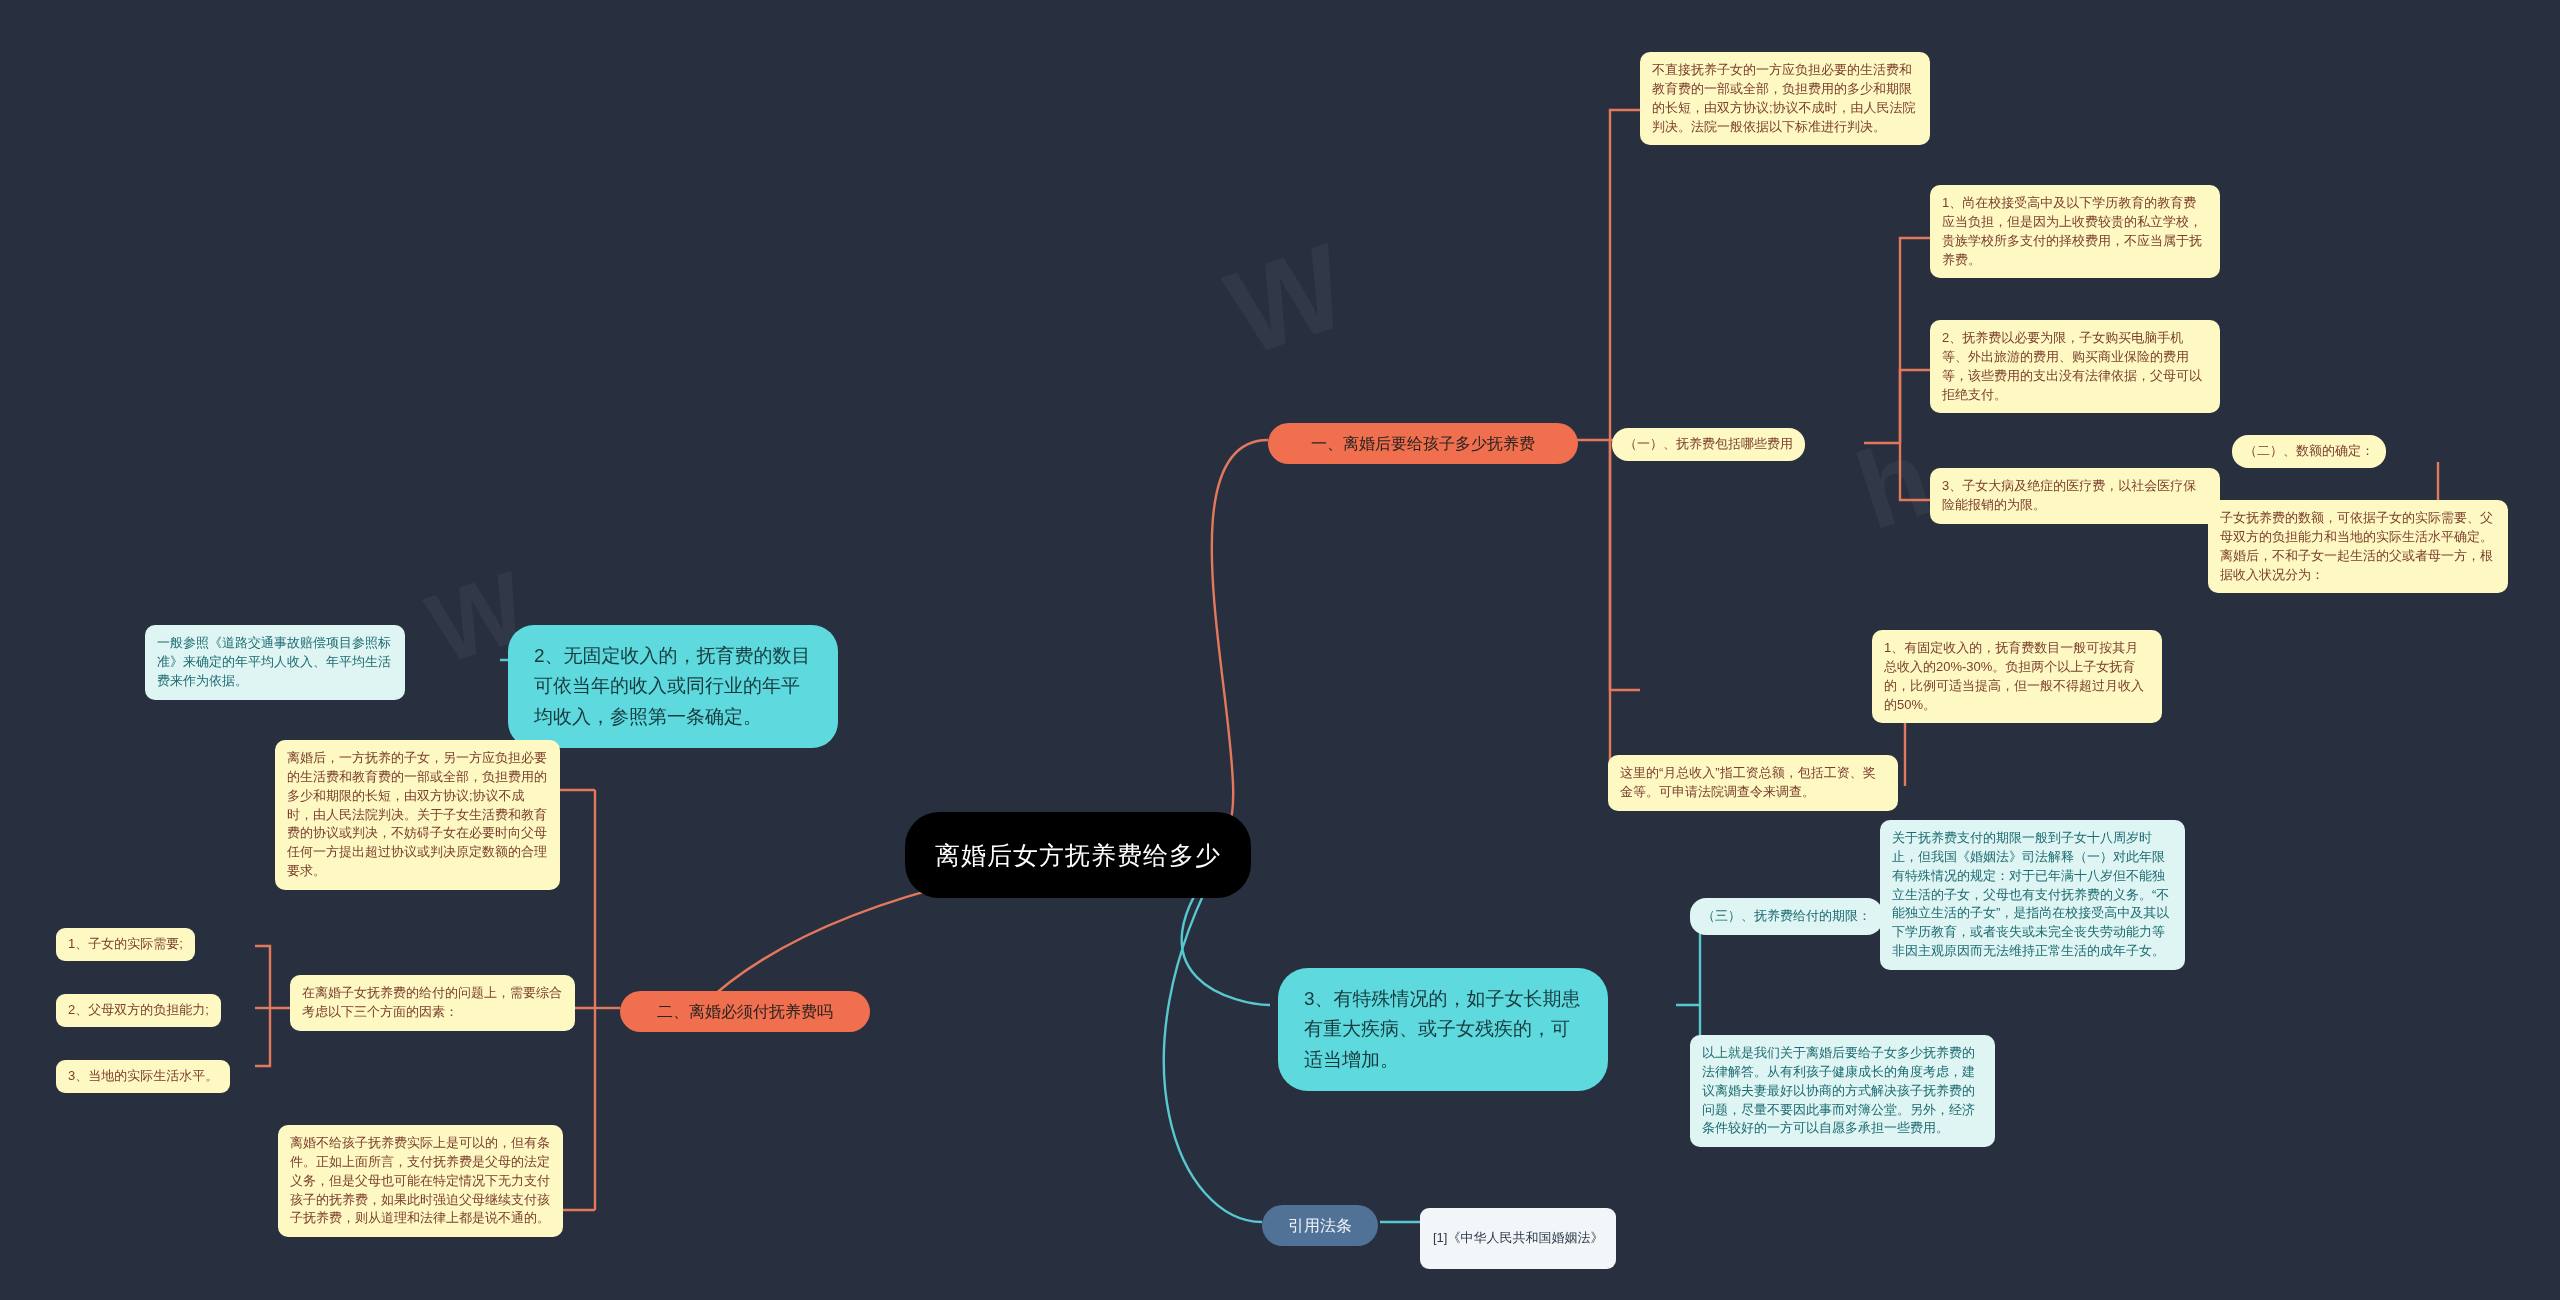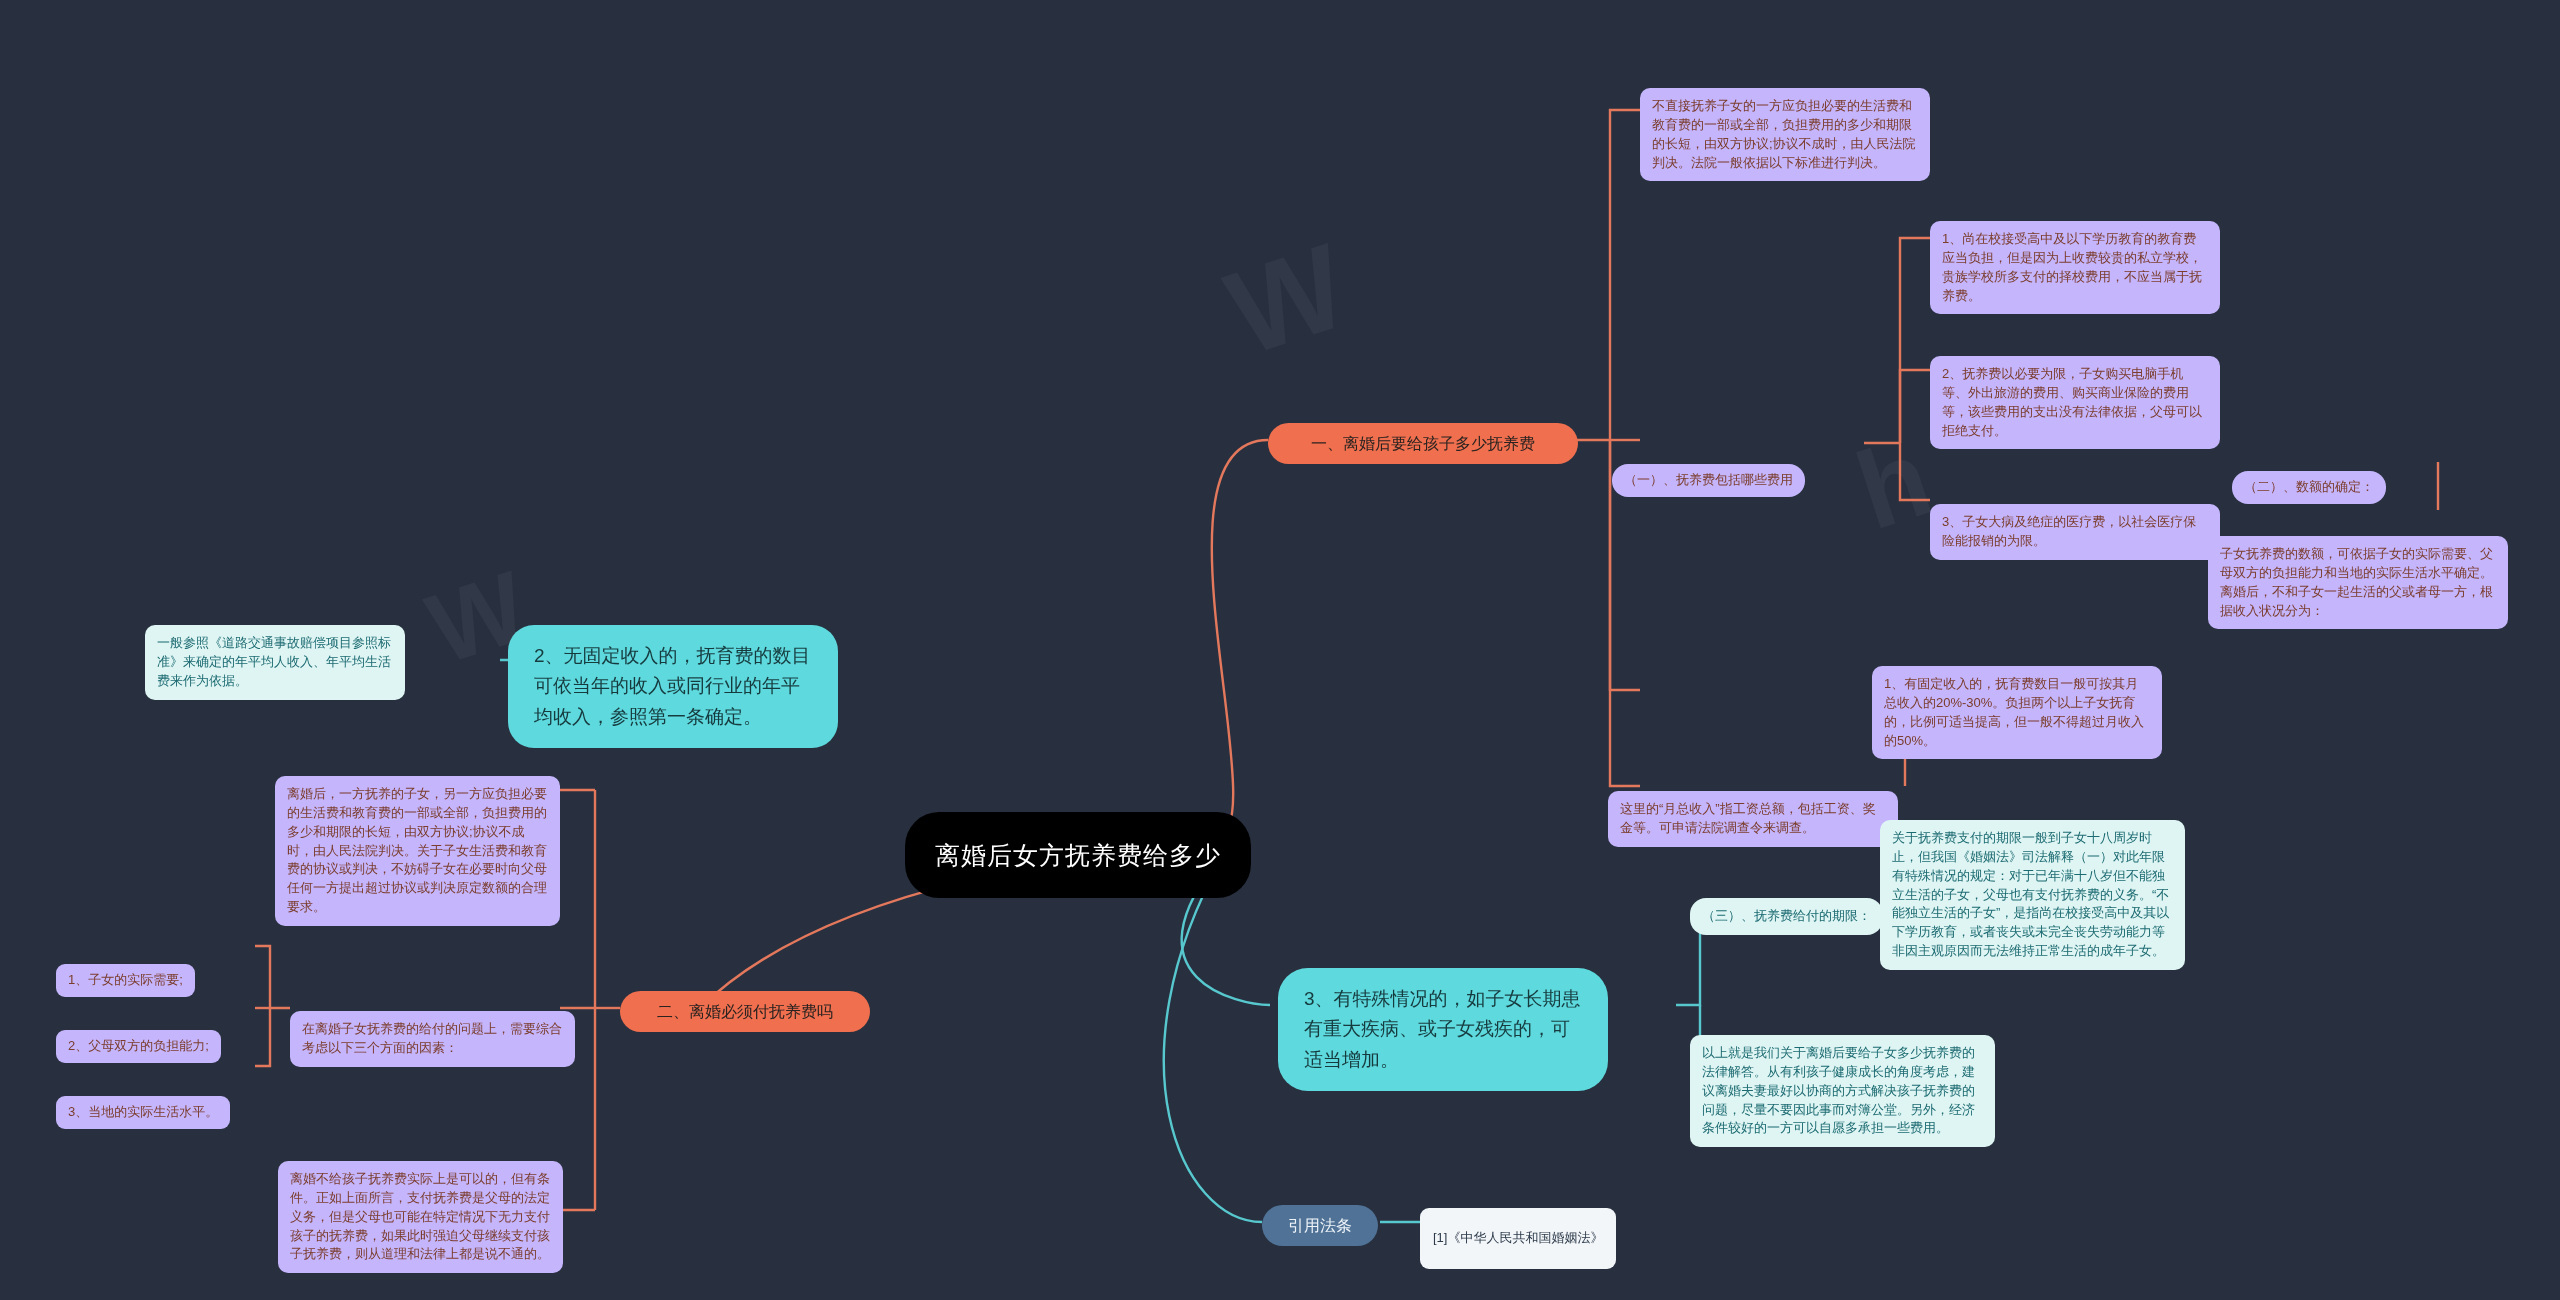--- a/index.html
+++ b/index.html
@@ -48,26 +48,25 @@
     color:#eef3f8;
     border-radius:22px;
     font-size:16px;
     padding:9px 26px;
     white-space:nowrap;
     text-align:center;
   }
 
   
   .box-salmon{
-    background:#c4b5fd;
+    background:#fef9c3;
     color:#7b3d2c;
     border-radius:10px;
     font-size:13px;
     padding:9px 12px;
-    margin-top:36px;
   }
   .box-salmon.small{font-size:13px;border-radius:9px;padding:7px 12px;white-space:nowrap;}
   .box-salmon.round{border-radius:16px;}
 
   
   .box-cyan{
     background:#def5f3;
     color:#1d6b72;
     border-radius:10px;
     font-size:13px;

